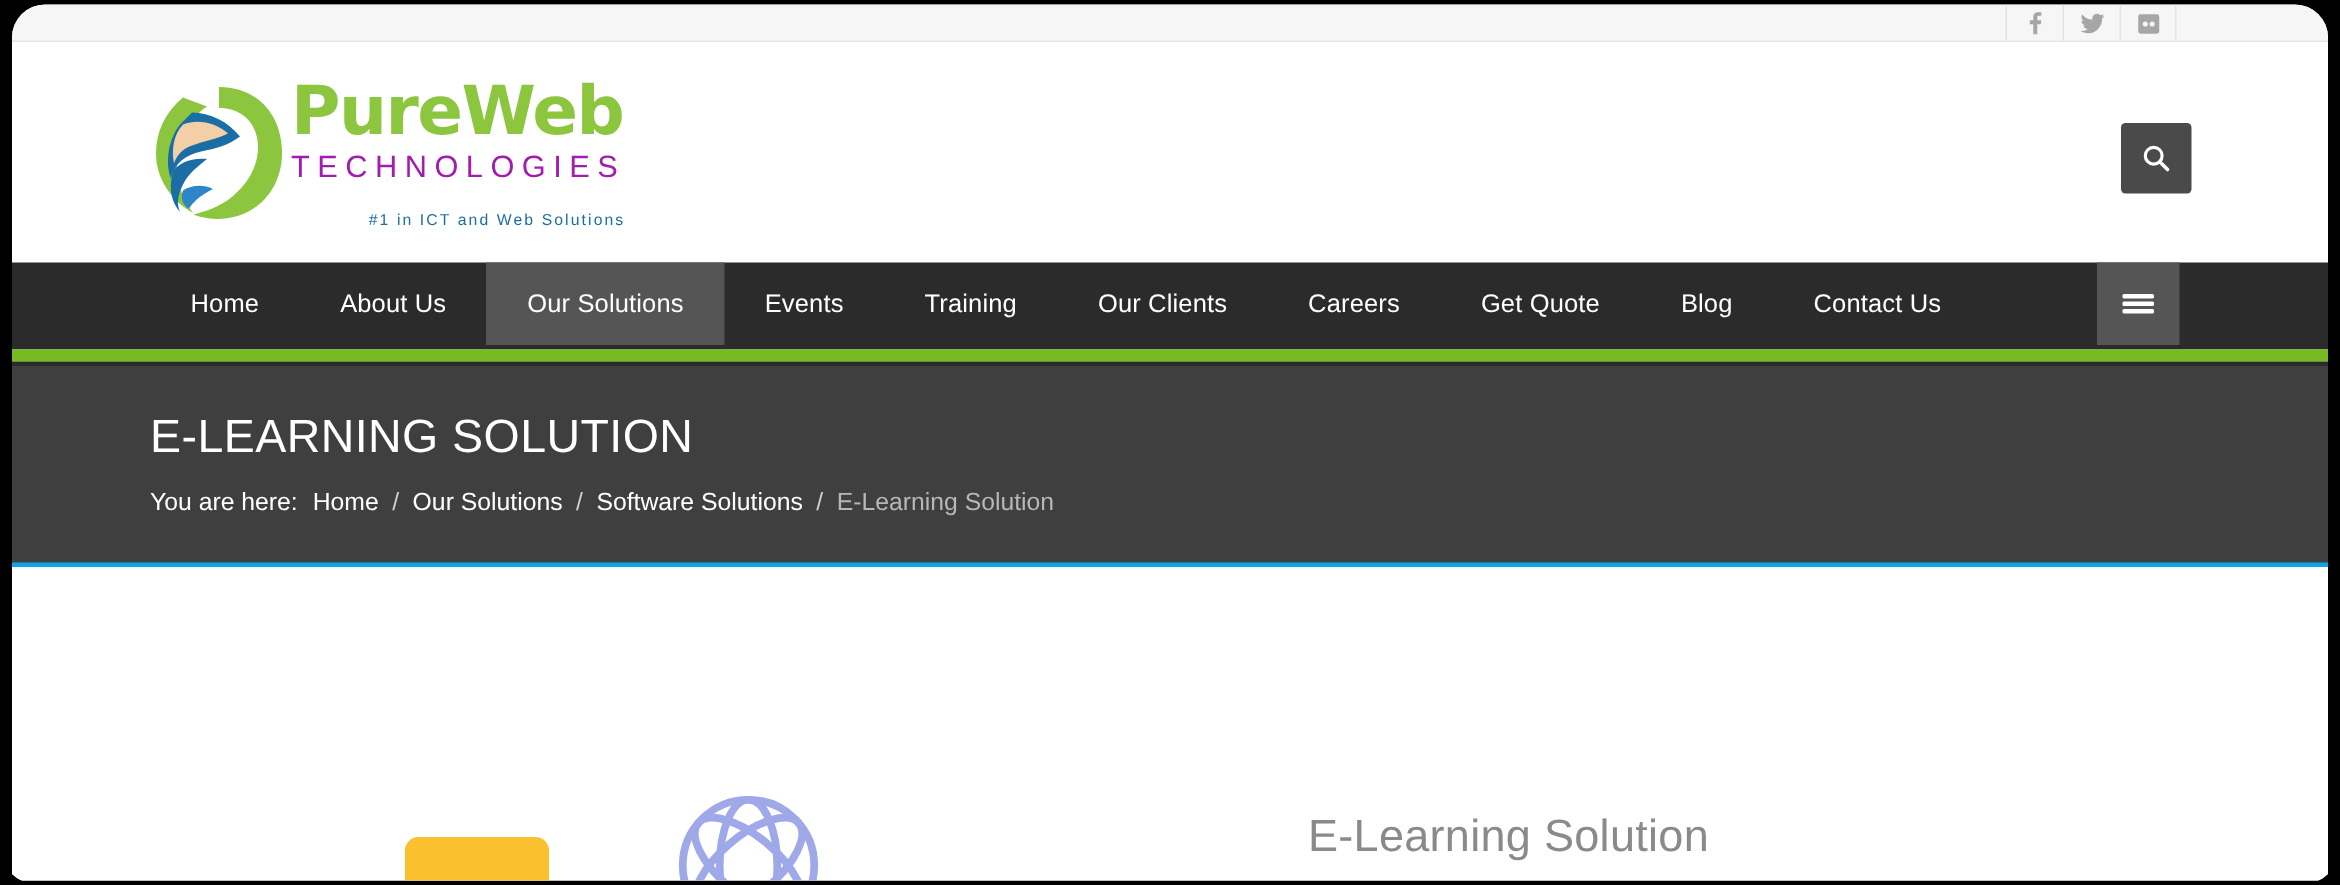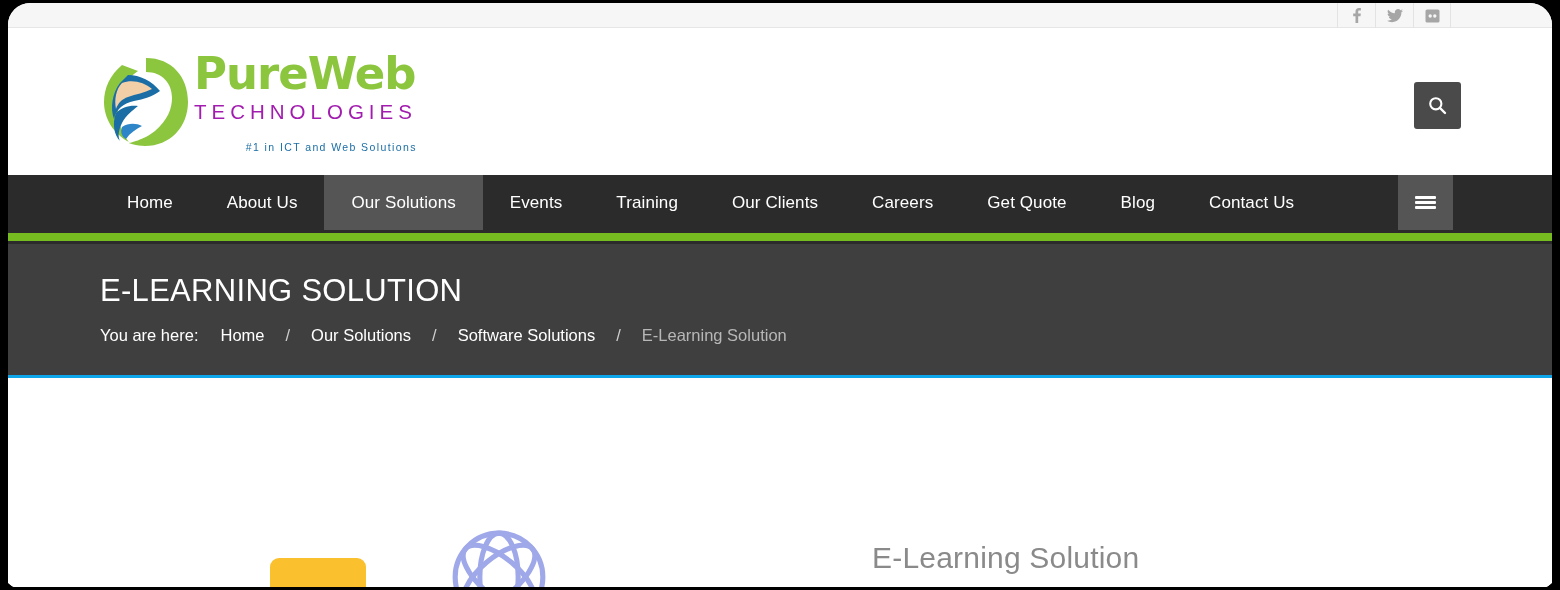--- a/index.html
+++ b/index.html
@@ -198,21 +198,21 @@
     font-family: "Liberation Sans", sans-serif;
   }
   #breadcrumb {
     position: absolute;
     left: 92px;
     top: 82px;
     font-size: 16.5px;
     color: #ffffff;
     display: flex;
     align-items: center;
-    gap: 12px;
+    gap: 0;
     white-space: nowrap;
   }
   #breadcrumb .bc-prefix { margin-right: 10px; color: #ffffff; }
   #breadcrumb .bc-link { color: #ffffff; cursor: pointer; text-decoration: none; }
   #breadcrumb .bc-sep { color: #cfcfcf; margin: 0 9px; }
   #breadcrumb .bc-current { color: #b7b7b7; }
 
   #sidebar-search {
     position: absolute;
     right: 98px;

